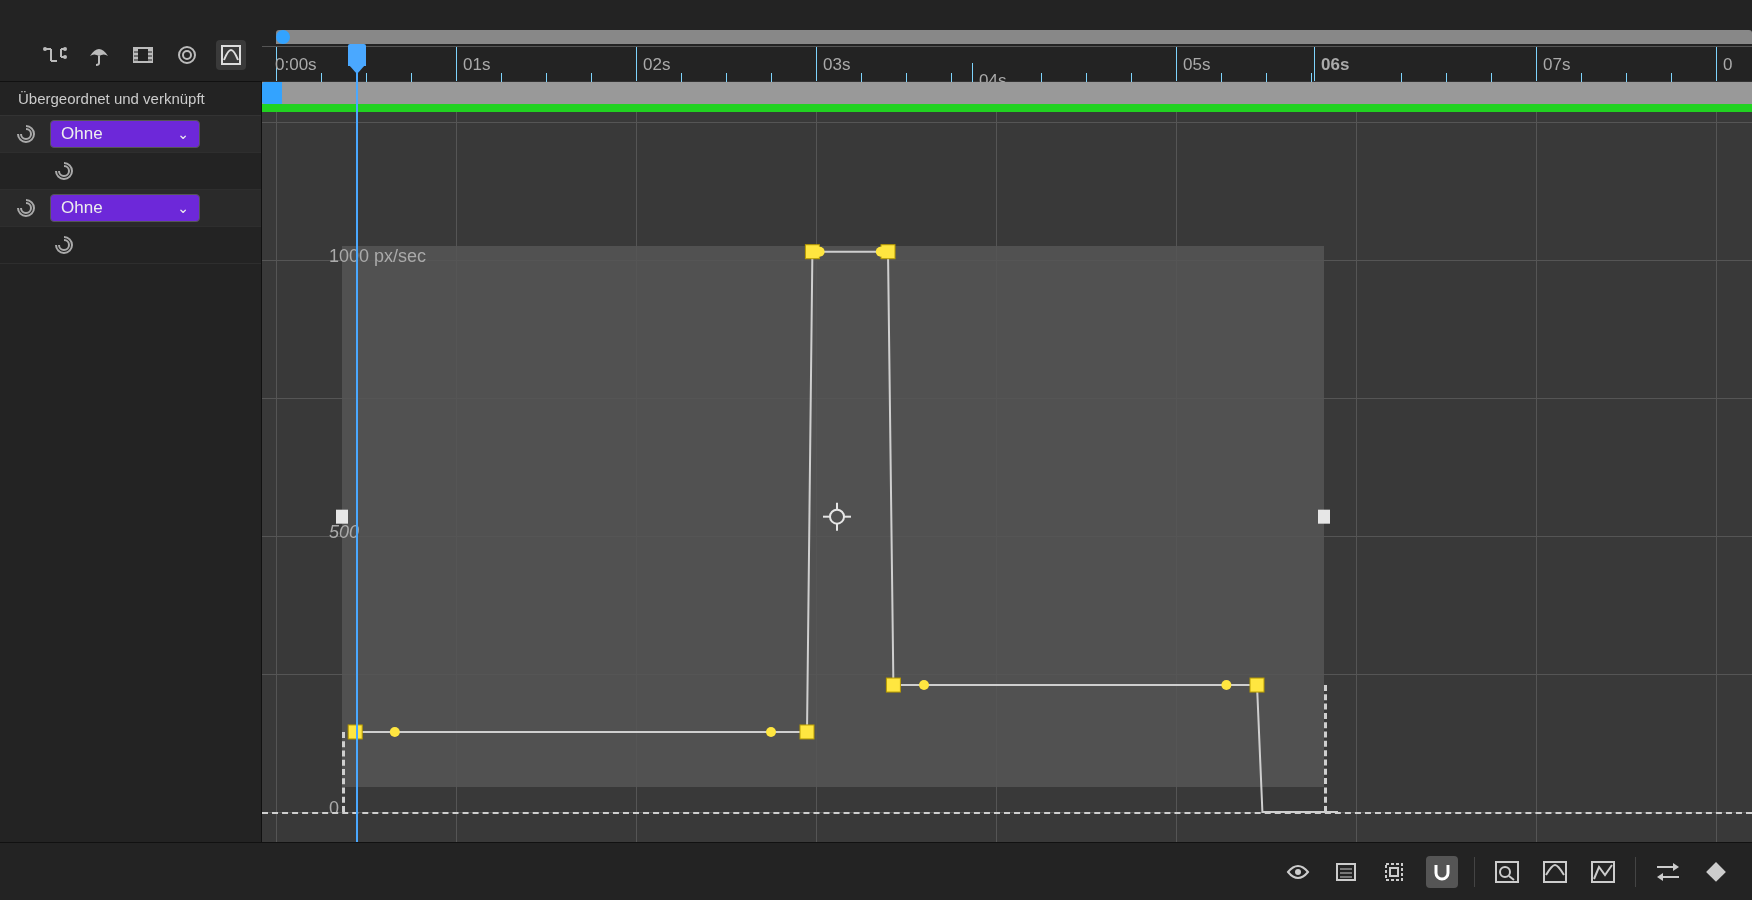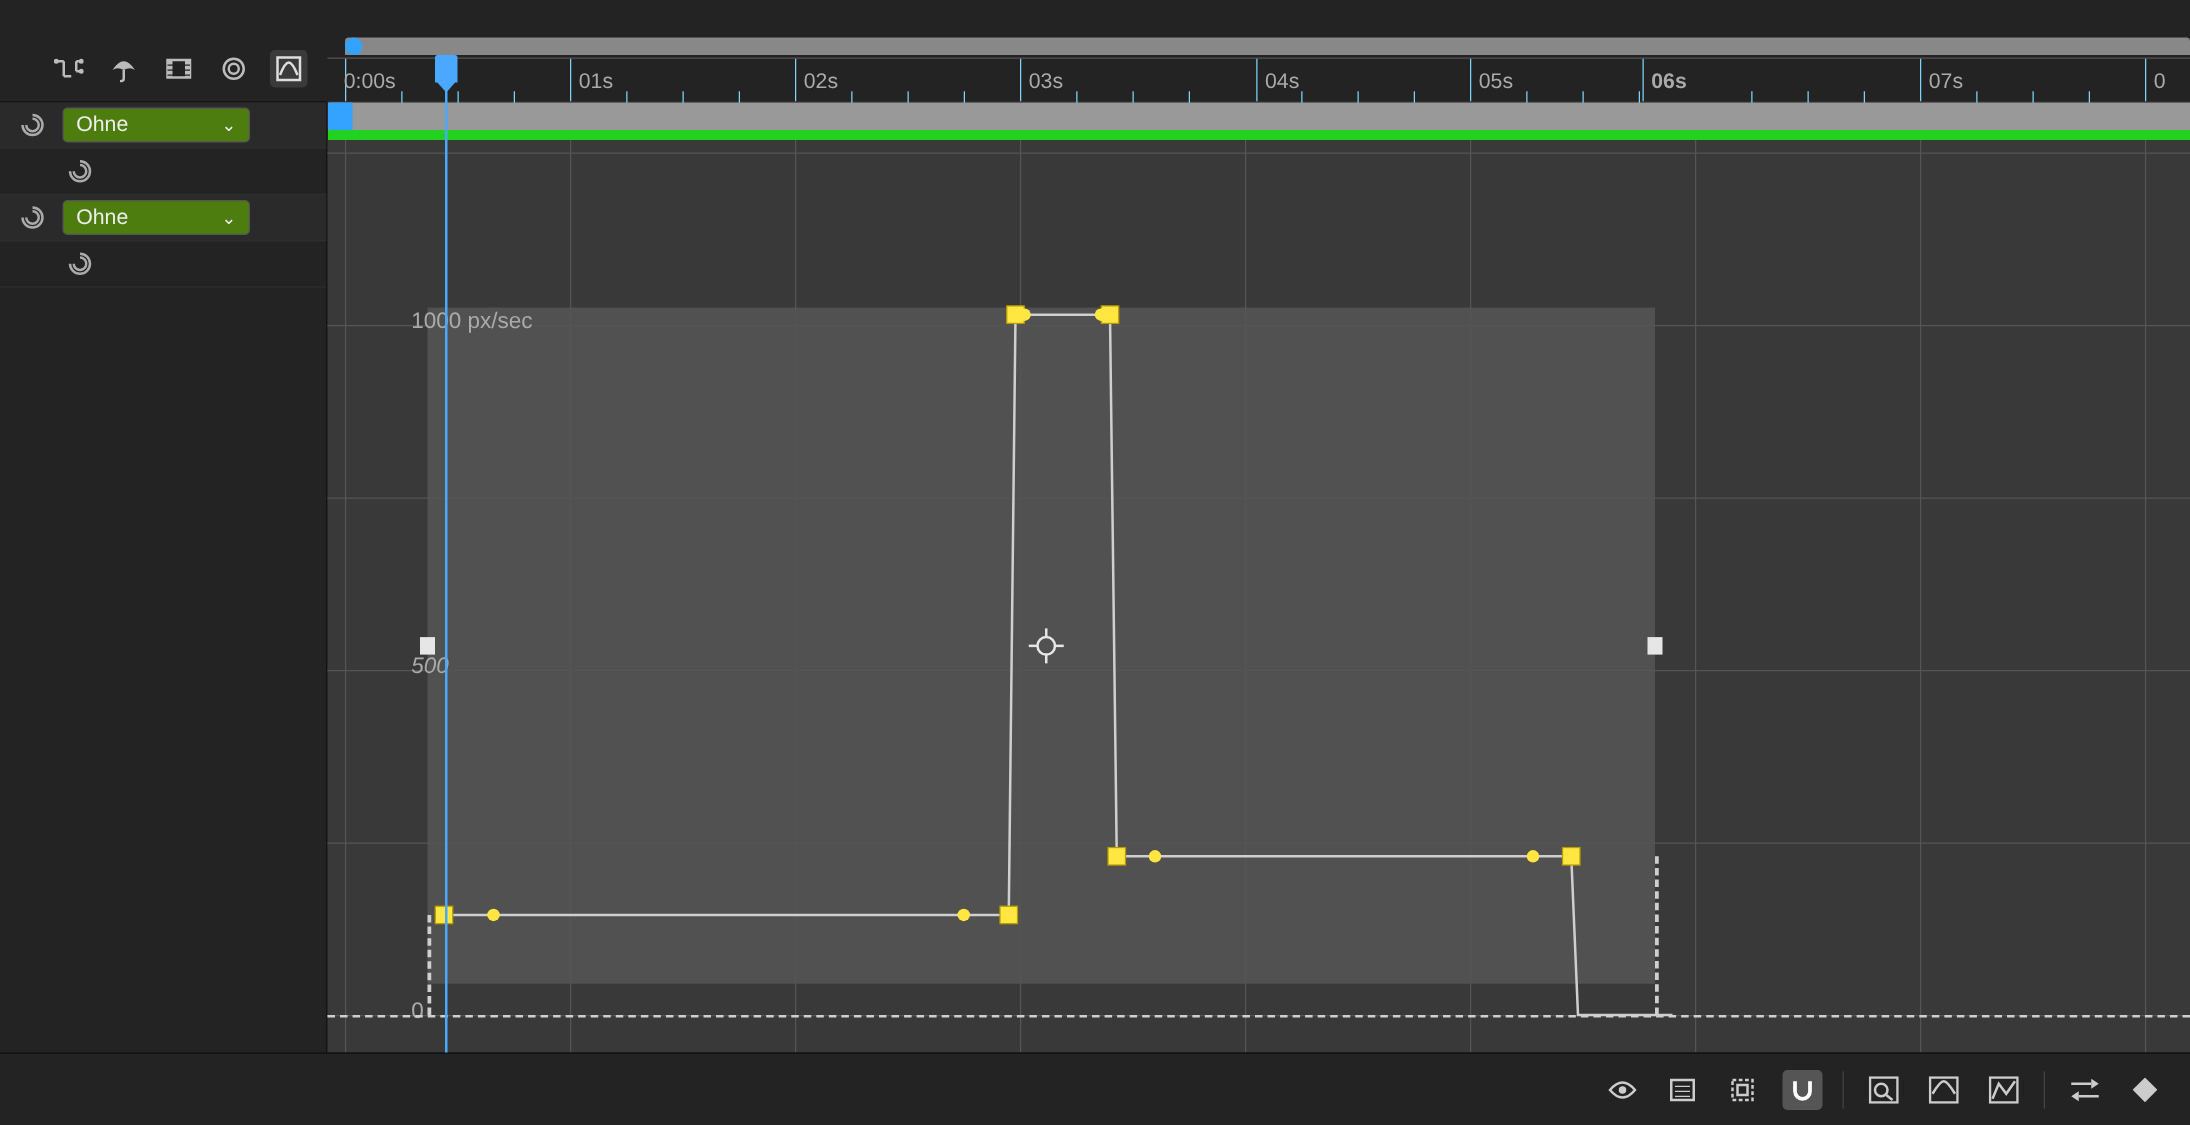--- a/index.html
+++ b/index.html
@@ -10,21 +10,21 @@
   .tool-icons { position: absolute; top: 40px; left: 40px; display: flex; gap: 14px; align-items: center; }
   .tool-icon { width: 30px; height: 30px; display: flex; align-items: center; justify-content: center; color: #bbb; cursor: pointer; border-radius: 4px; }
   .tool-icon.selected { background: #3a3a3a; }
 
   
   .left-panel { position: absolute; top: 82px; left: 0; width: 262px; bottom: 58px; background: #232323; border-right: 1px solid #111; }
   .parent-header { font-size: 15px; color: #ccc; padding: 8px 18px; border-bottom: 1px solid #333; }
   .parent-row { display: flex; align-items: center; gap: 10px; padding: 4px 12px; border-bottom: 1px solid #2e2e2e; }
   .parent-row.dark { background: #2a2a2a; }
   .swirl { width: 28px; height: 28px; display: flex; align-items: center; justify-content: center; color: #aaa; }
-  .parent-select { background: #4d7c0f; border: 1px solid #555; color: #eee; padding: 2px 10px; font-size: 17px; border-radius: 4px; display: flex; align-items: center; justify-content: space-between; width: 150px; height: 28px; }
+  .parent-select { background: #6d28d9; border: 1px solid #555; color: #eee; padding: 2px 10px; font-size: 17px; border-radius: 4px; display: flex; align-items: center; justify-content: space-between; width: 150px; height: 28px; }
   .caret { font-size: 14px; color: #eee; }
 
   
   .timeline { position: absolute; top: 0; left: 262px; right: 0; height: 82px; }
   .time-ruler { position: absolute; top: 46px; left: 0; right: 0; height: 36px; background: #232323; border-top: 1px solid #555; border-bottom: 1px solid #333; }
   .time-scrubbar { position: absolute; top: 30px; left: 14px; right: 0; height: 14px; background: #888; border-radius: 3px 3px 0 0; }
   .time-scrubbar .handle { position: absolute; top: 0; left: 0; width: 14px; height: 14px; background: #33a3ff; border-radius: 50%; }
   .tick { position: absolute; top: 0; height: 100%; border-left: 1px solid #7dd3fc; }
   .tick-label { position: absolute; top: 8px; font-size: 17px; color: #aaa; transform: translateX(6px); white-space: nowrap; }
 
@@ -120,21 +120,21 @@
       </div>
       <div class="tick" style="left: 419px; height: 10px; top: 26px;"></div>
       <div class="tick" style="left: 464px; height: 10px; top: 26px;"></div>
       <div class="tick" style="left: 509px; height: 10px; top: 26px;"></div>
       <div class="tick" style="left: 554px;">
         <div class="tick-label">03s</div>
       </div>
       <div class="tick" style="left: 599px; height: 10px; top: 26px;"></div>
       <div class="tick" style="left: 644px; height: 10px; top: 26px;"></div>
       <div class="tick" style="left: 689px; height: 10px; top: 26px;"></div>
-      <div class="tick" style="left: 743px;">
+      <div class="tick" style="left: 710px; margin-top: 16px;">
         <div class="tick-label">04s</div>
       </div>
       <div class="tick" style="left: 779px; height: 10px; top: 26px;"></div>
       <div class="tick" style="left: 824px; height: 10px; top: 26px;"></div>
       <div class="tick" style="left: 869px; height: 10px; top: 26px;"></div>
       <div class="tick" style="left: 914px;">
         <div class="tick-label">05s</div>
       </div>
       <div class="tick" style="left: 959px; height: 10px; top: 26px;"></div>
       <div class="tick" style="left: 1004px; height: 10px; top: 26px;"></div>
@@ -156,20 +156,21 @@
       </div>
     </div>
 </div>
 
 <div class="work-area">
   <div class="handle"></div>
 </div>
 <div class="green-bar"></div>
 
 <div class="left-panel">
+  <div class="parent-header">Übergeordnet und verknüpft</div>
   <div class="parent-row dark">
     <div class="swirl">
       <svg width="20" height="20" viewBox="0 0 20 20">
           <path d="M10 2 a8 8 0 1 1 -8 8" fill="none" stroke="#aaa" stroke-width="2"></path>
           <path d="M10 5 a5 5 0 1 1 -5 5" fill="none" stroke="#aaa" stroke-width="2"></path>
         </svg>
     </div>
     <div class="parent-select">
       <span>Ohne</span>
       <span class="caret">⌄</span>

